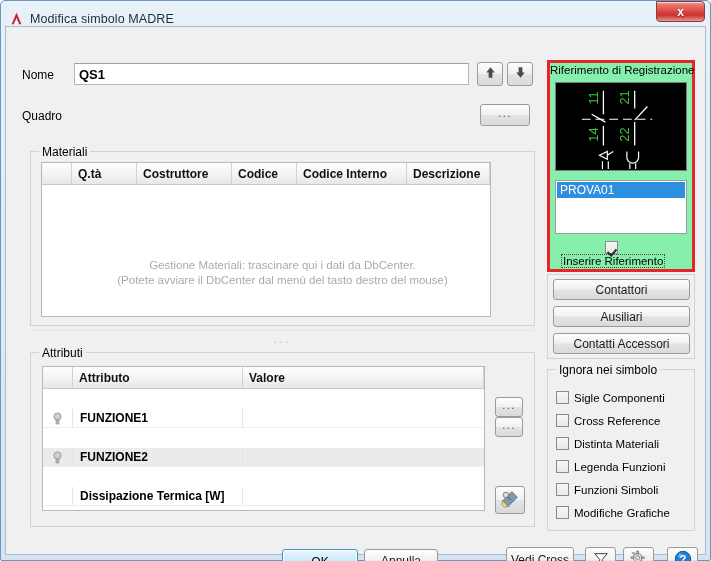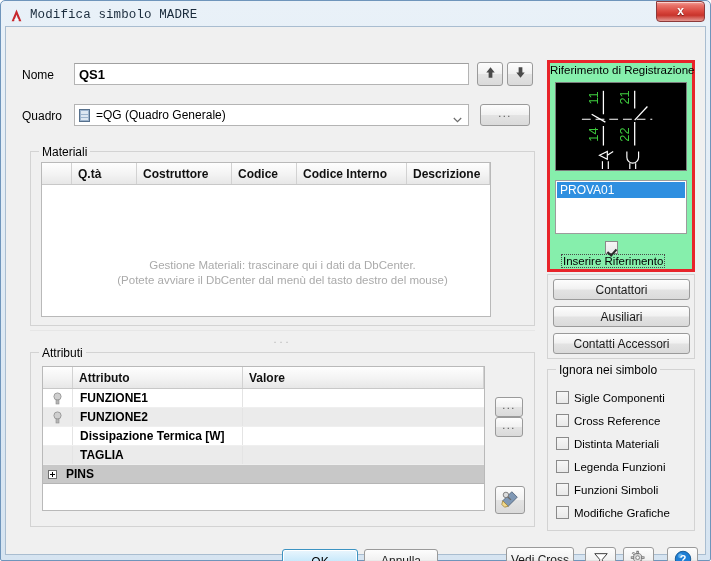--- a/index.html
+++ b/index.html
@@ -25,23 +25,22 @@
     box-sizing: border-box;
     background: linear-gradient(180deg,#e9f1f8 0%,#dde9f4 60%,#d6e4f1 100%);
     border: 1px solid #6f95bb;
     border-radius: 5px 5px 2px 2px;
     padding: 3px 4px 4px 4px;
   }
   #titlebar {
     position: relative;
     height: 22px;
     display: flex;
-    align-items: center;
+    align-items: flex-end;
     padding-left: 4px;
-    font-family: Liberation Mono, monospace;
   }
   #acad-logo {
     width: 15px; height: 15px;
     position: relative;
     margin-right: 6px;
     flex: none;
   }
   #title-text {
     font-size: 12.5px;
     color: #1b2c3d;
@@ -177,20 +176,21 @@
   }
 
   
   .attr-row {
     display: flex;
     height: 19px;
     box-sizing: border-box;
     border-bottom: 1px solid #efefef;
     align-items: center;
     font-size: 12px;
+    margin-top: 20px;
   }
   .attr-row.alt { background: #ebebeb; }
   .attr-row .c-icon {
     width: 30px; flex: none;
     display: flex; align-items: center; justify-content: center;
     border-right: 1px solid #e4e4e4;
     height: 100%;
     box-sizing: border-box;
   }
   .attr-row .c-name {
@@ -396,37 +396,20 @@
     </div>
     <div id="down-btn" class="btn">
       <span>
         <svg viewBox="0 0 16 16" width="15" height="15">
           <path d="M8 13.5 L3.5 8 L6 8 L6 2.5 L10 2.5 L10 8 L12.5 8 Z" fill="#4a4a4a"></path>
         </svg>
       </span>
     </div>
 
     <span id="quadro-label" class="lbl">Quadro</span>
-    <div id="quadro-combo">
-      <span class="cab-icon">
-        <svg viewBox="0 0 11 13" width="11" height="13">
-          <rect x="0.5" y="0.5" width="10" height="12" fill="#8fa8c4" stroke="#4c6party"></rect>
-          <rect x="0.5" y="0.5" width="10" height="12" fill="#9db4cd" stroke="#56708c"></rect>
-          <rect x="2" y="2" width="7" height="3" fill="#dde7f1"></rect>
-          <rect x="2" y="6" width="7" height="2" fill="#dde7f1"></rect>
-          <rect x="2" y="9" width="7" height="2" fill="#dde7f1"></rect>
-        </svg>
-      </span>
-      <span>=QG (Quadro Generale)</span>
-      <span class="combo-arrow">
-        <svg viewBox="0 0 9 6" width="9" height="6">
-          <path d="M0.8 1 L4.5 4.6 L8.2 1" fill="none" stroke="#6b6b6b" stroke-width="1.2"></path>
-        </svg>
-      </span>
-    </div>
     <div id="quadro-dots" class="btn flat-dots">
       <span>...</span>
     </div>
 
     <div id="materiali-group" class="group">
       <span class="group-title">Materiali</span>
       <div id="materiali-grid" class="grid">
         <div class="grid-head">
           <div class="th" style="width:30px"></div>
           <div class="th" style="width:65px">Q.tà</div>

